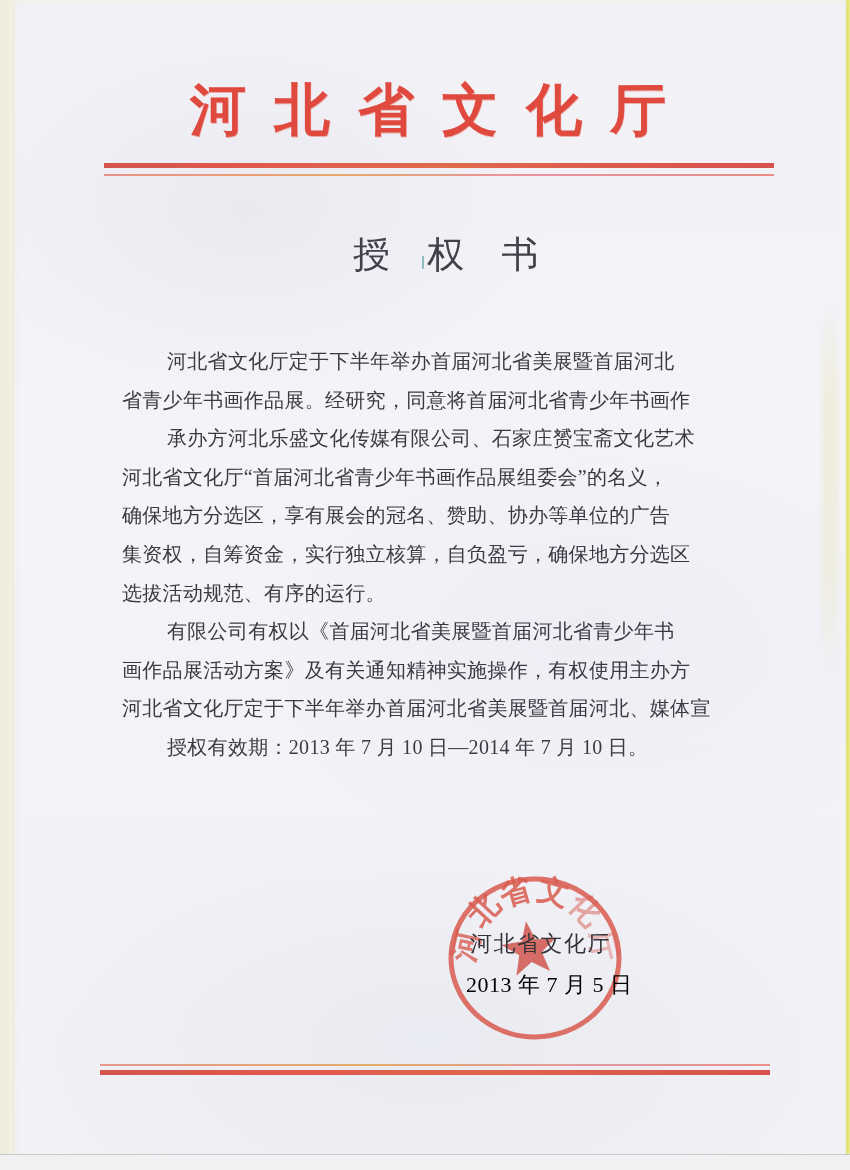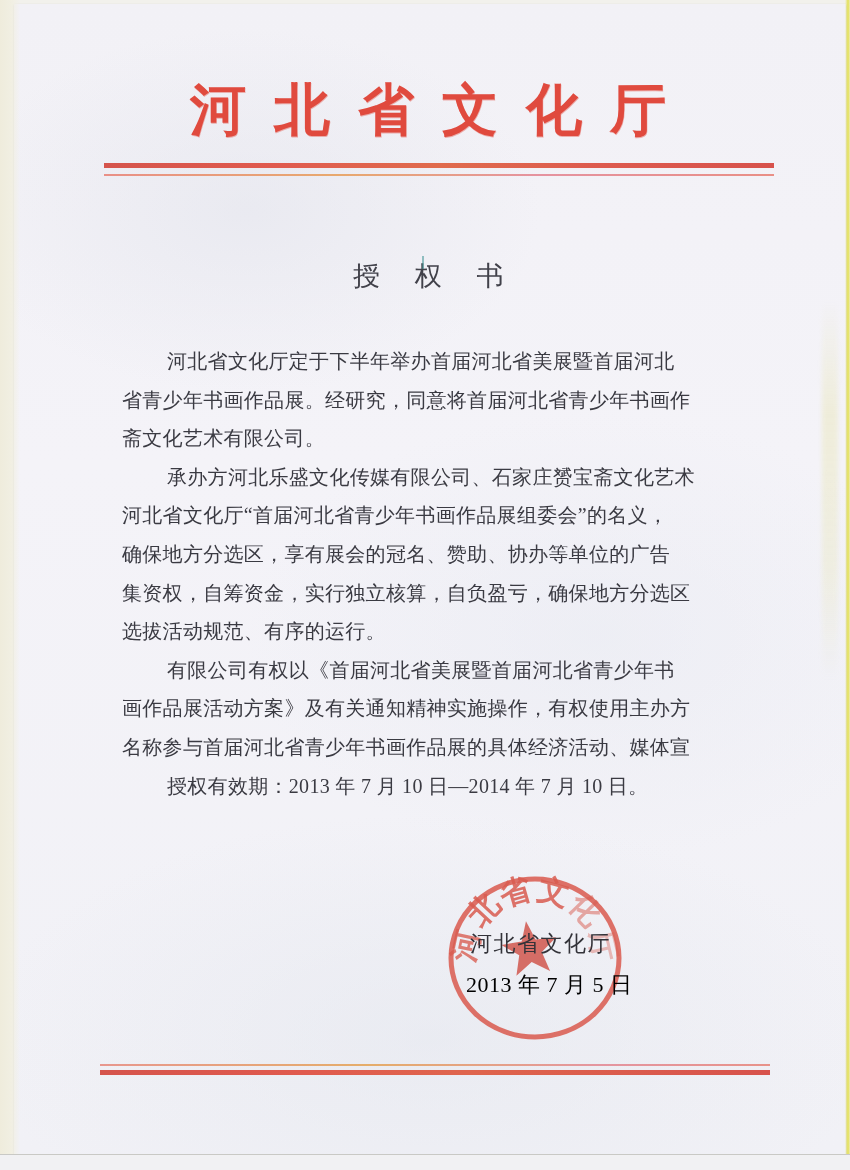--- a/index.html
+++ b/index.html
@@ -41,22 +41,22 @@
   .rule-top-thick{top:163px;height:5px;
     background:linear-gradient(90deg,#d5544c 0%,#e05a4e 25%,#e06b4d 50%,#dd5a4e 75%,#d7524c 100%);}
   .rule-top-thin{top:174px;height:2px;
     background:linear-gradient(90deg,#e99087 0%,#e8a96e 35%,#e593a0 65%,#e98f86 100%);}
   .rule-bot-thin{top:1064px;height:2px;left:100px;
     background:linear-gradient(90deg,#e8978e 0%,#e5ad6a 40%,#e495a0 75%,#e8938a 100%);}
   .rule-bot-thick{top:1070px;height:5px;left:100px;
     background:linear-gradient(90deg,#d5544c 0%,#e05a4e 30%,#df654d 55%,#d7524c 100%);}
   
   .doc-title{
-    position:absolute;left:353px;top:258px;
-    font-size:27px;line-height:36px;letter-spacing:14px;white-space:nowrap;
+    position:absolute;left:353px;top:237px;
+    font-size:37px;line-height:36px;letter-spacing:14px;white-space:nowrap;
     color:#41414a;font-weight:500;
   }
   .artifact-teal{position:absolute;left:422px;top:256px;width:2px;height:13px;
     background:#3f9494;opacity:.55;}
   
   .body-text{
     position:absolute;left:122px;top:342px;width:680px;
     font-size:20px;line-height:38.6px;letter-spacing:0.3px;
     color:#3a3a42;white-space:nowrap;
   }
@@ -85,29 +85,28 @@
 
   <div class="rule rule-top-thick"></div>
   <div class="rule rule-top-thin"></div>
 
   <div class="doc-title">授  权  书</div>
   <div class="artifact-teal"></div>
 
   <div class="body-text">
     <div class="ind">河北省文化厅定于下半年举办首届河北省美展暨首届河北</div>
     <div>省青少年书画作品展。经研究，同意将首届河北省青少年书画作</div>
-    <div>斋文化艺术有限公司。</div>
     <div class="ind">承办方河北乐盛文化传媒有限公司、石家庄赟宝斋文化艺术</div>
     <div>河北省文化厅“首届河北省青少年书画作品展组委会”的名义，</div>
     <div>确保地方分选区，享有展会的冠名、赞助、协办等单位的广告</div>
     <div>集资权，自筹资金，实行独立核算，自负盈亏，确保地方分选区</div>
     <div>选拔活动规范、有序的运行。</div>
     <div class="ind">有限公司有权以《首届河北省美展暨首届河北省青少年书</div>
     <div>画作品展活动方案》及有关通知精神实施操作，有权使用主办方</div>
-    <div>名称参与首届河北省青少年书画作品展的具体经济活动、媒体宣</div>
+    <div>河北省文化厅定于下半年举办首届河北省美展暨首届河北、媒体宣</div>
     <div class="ind">授权有效期：2013 年 7 月 10 日—2014 年 7 月 10 日。</div>
   </div>
 
   <div class="sig-name">河北省文化厅</div>
   <div class="sig-date">2013 年 7 月 5 日</div>
 
   <svg class="seal" viewBox="0 0 186 180">
     <ellipse cx="92" cy="89" rx="84" ry="79" fill="none" stroke="#d9594e" stroke-width="5" opacity="0.85"></ellipse>
     <polygon points="0,-29 7.05,-9.7 27.6,-9 11.4,3.7 17,23.5 0,12 -17,23.5 -11.4,3.7 -27.6,-9 -7.05,-9.7" transform="translate(87,81) rotate(-8)" fill="#ce4c42" opacity="0.8"></polygon>
     <text x="33" y="79" font-size="31" fill="#d95c50" opacity="0.78" text-anchor="middle" transform="rotate(-78 33 79)">河</text>

